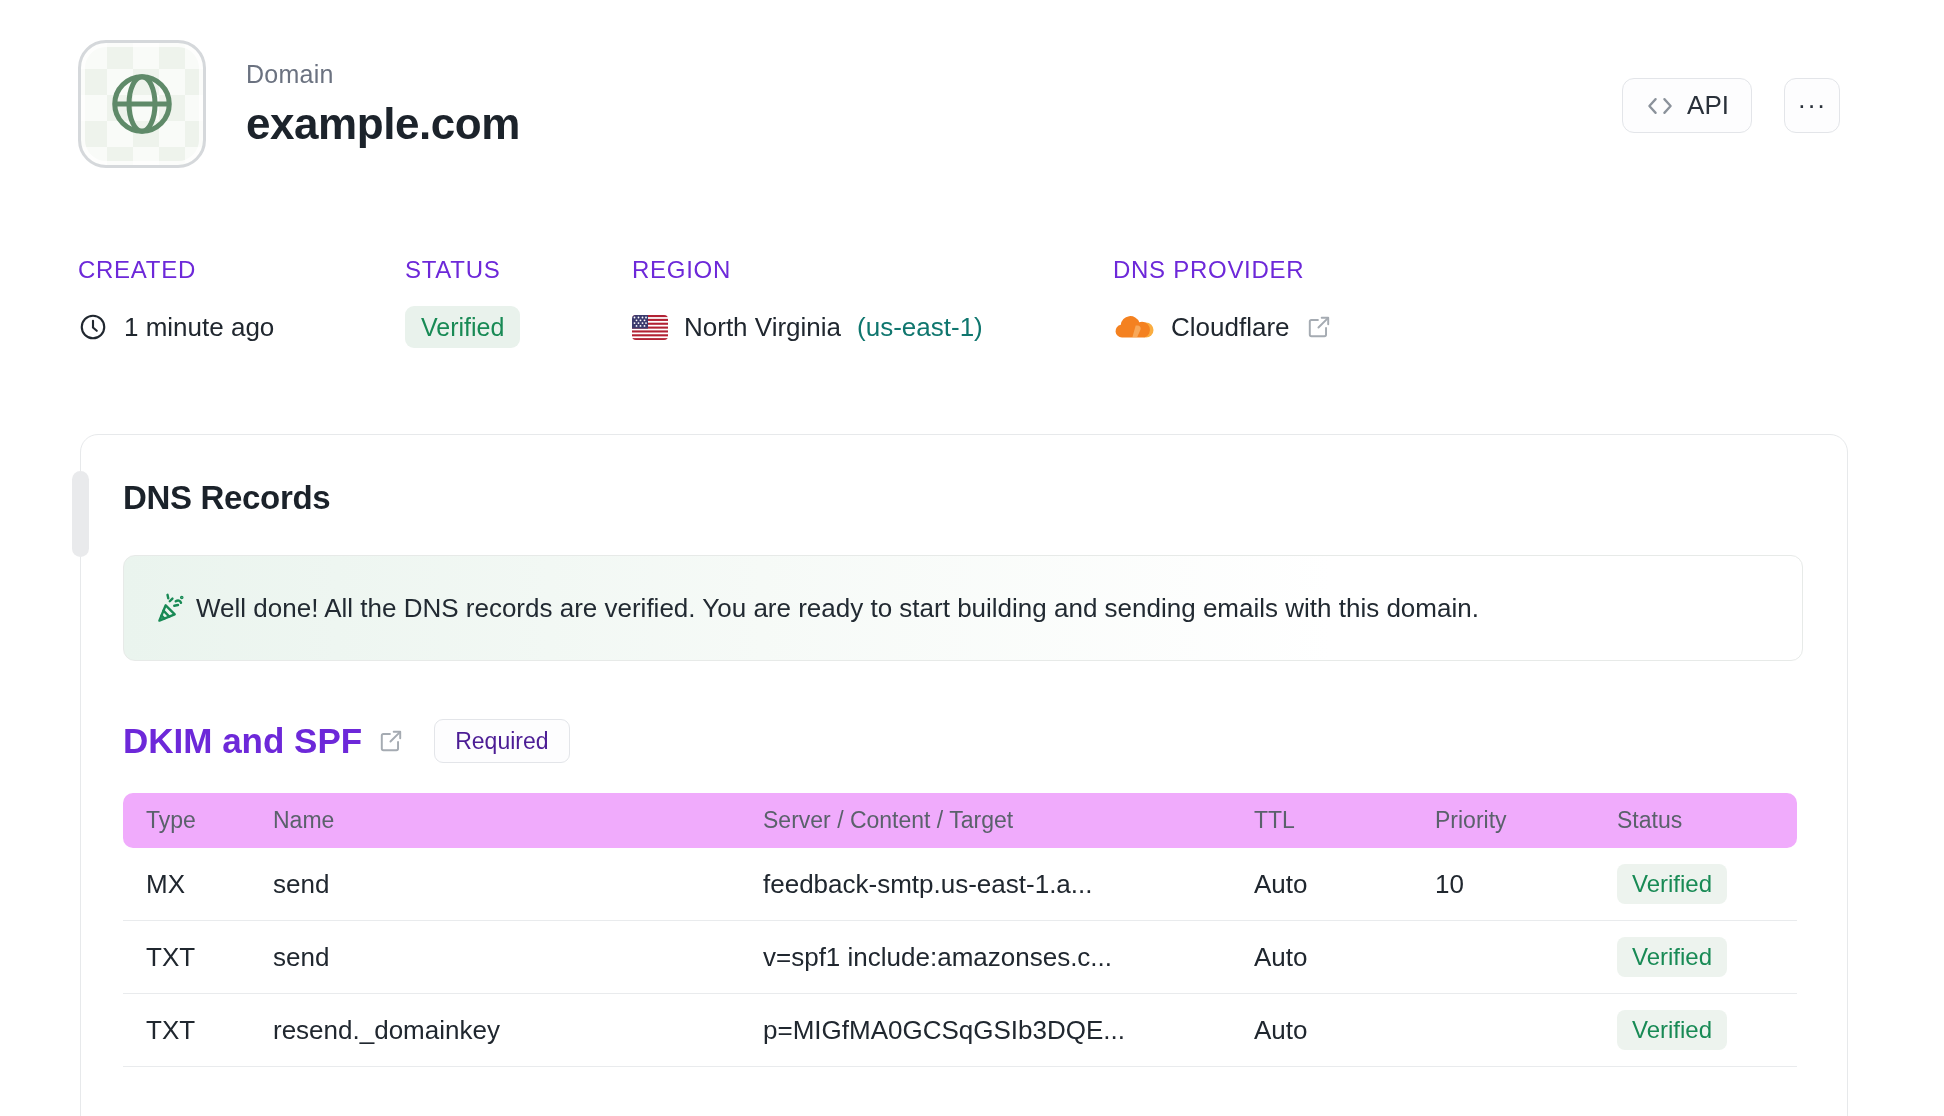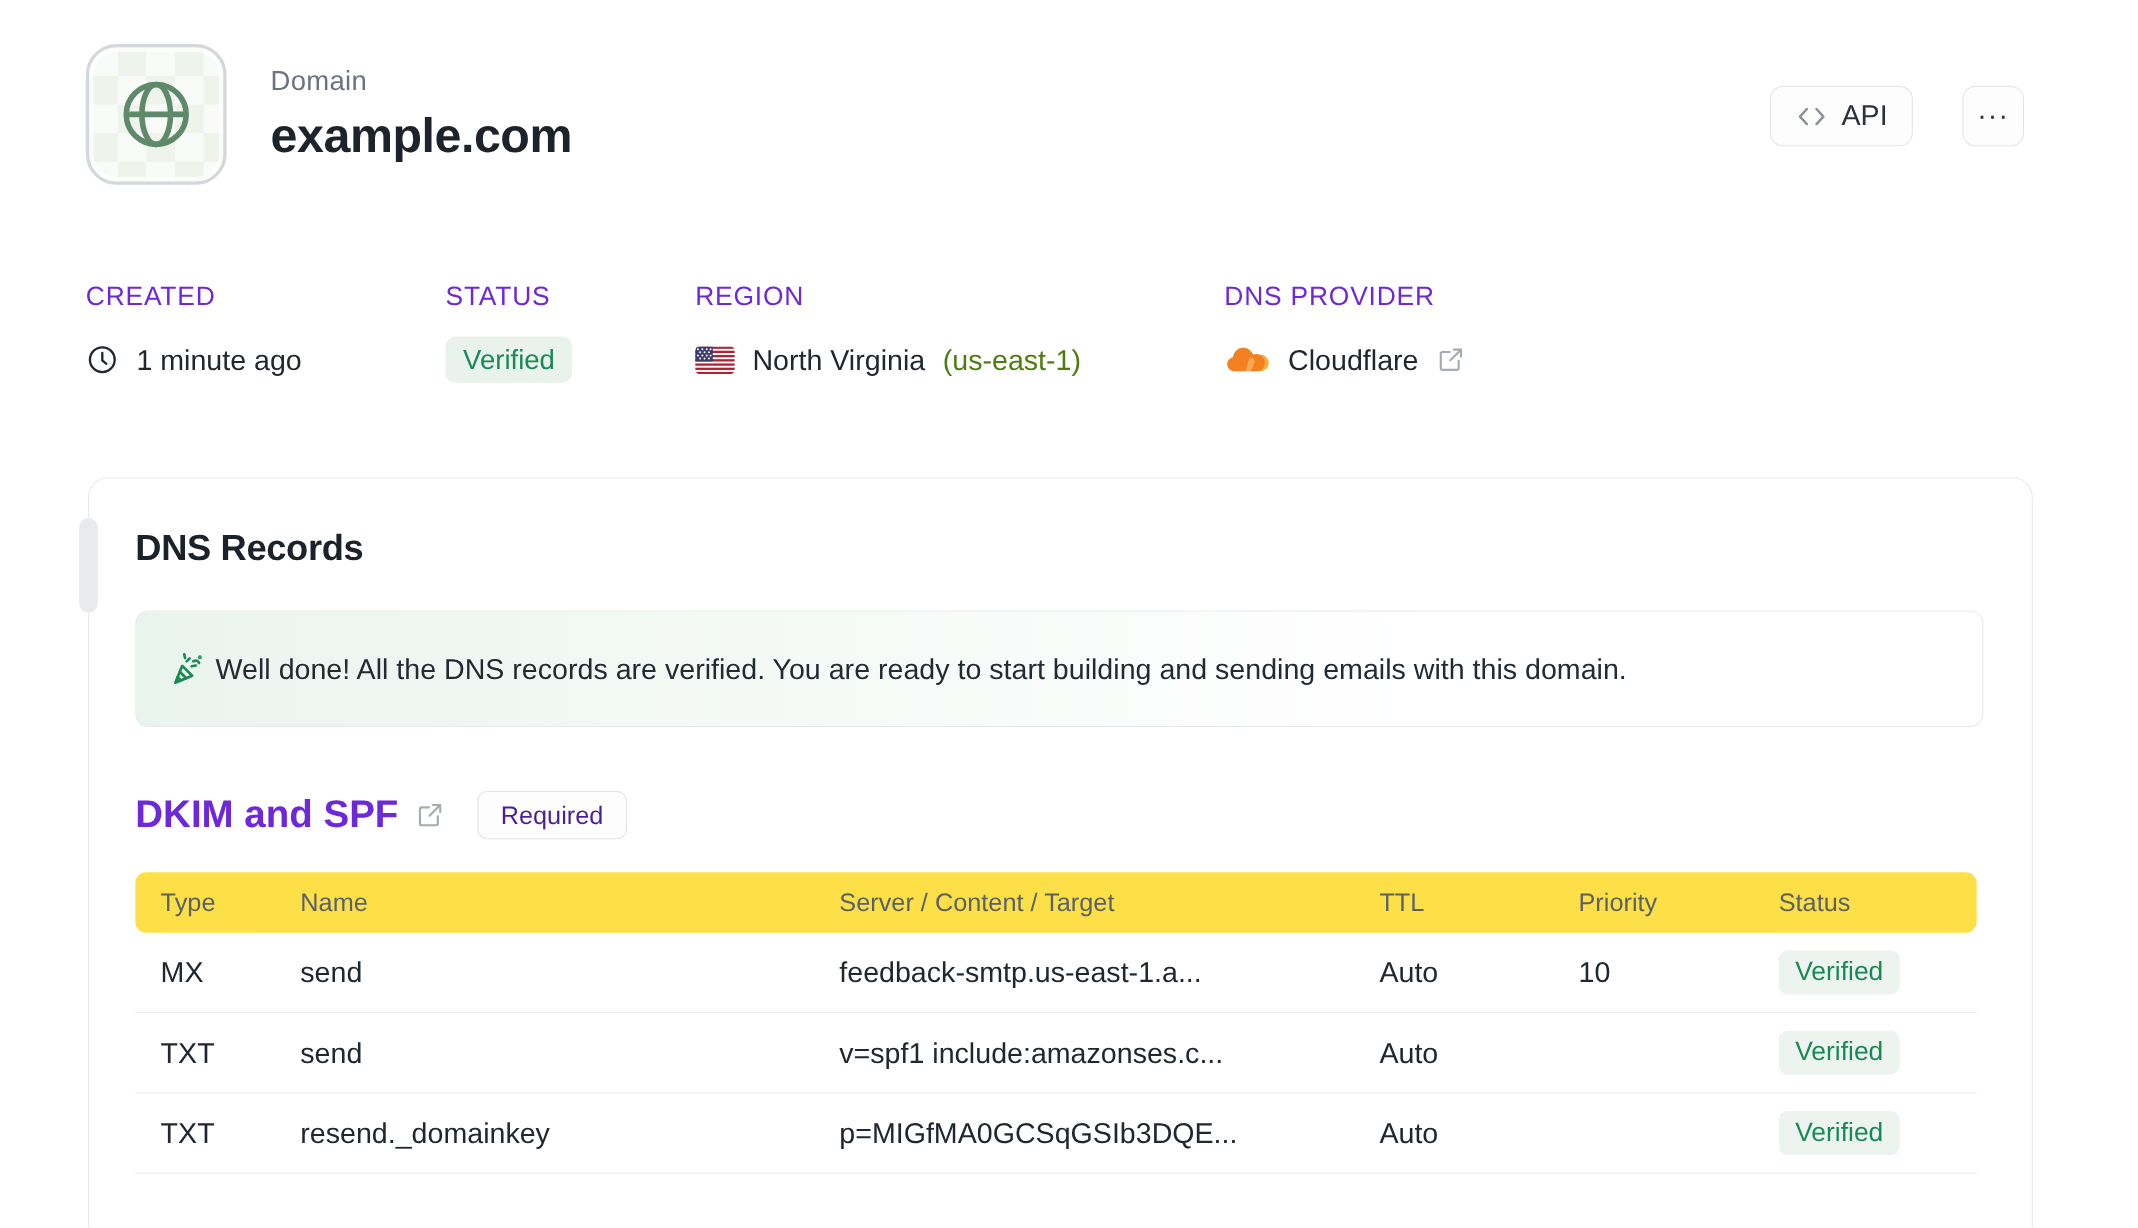--- a/index.html
+++ b/index.html
@@ -21,40 +21,40 @@
     background-color:#f4f7f3;
     background-image:
       repeating-conic-gradient(#eef3ec 0% 25%, #f9fbf8 0% 50%);
     background-size:52px 52px;
     display:flex; align-items:center; justify-content:center;
     box-shadow:inset 0 0 0 4px rgba(255,255,255,.75);
   }
   .entity-text { margin-left:40px; }
   .entity-label { font-size:25px; font-weight:400; color:#6b7280; letter-spacing:.01em; }
   .entity-title { margin-top:10px; font-size:44px; font-weight:700; color:#1c232b; letter-spacing:-0.01em; }
-  .header-actions { display:flex; gap:45px; margin-top:38px; }
+  .header-actions { display:flex; gap:32px; margin-top:38px; }
   .btn {
     display:flex; align-items:center; gap:12px;
     height:55px; padding:0 22px;
     background:#fdfdfe; border:1px solid #e3e5e9; border-radius:12px;
     font-size:26px; color:#2a313a; cursor:pointer;
   }
   .btn.icon-only { width:56px; justify-content:center; padding:0; color:#2a313a; font-size:26px; letter-spacing:1px; }
   .code-glyph { display:flex; align-items:center; }
   
   .meta { display:flex; padding:88px 0 0 78px; }
   .meta-col.c1 { width:327px; } .meta-col.c2 { width:227px; } .meta-col.c3 { width:481px; }
   .meta-label { font-size:24px; font-weight:400; color:#6d28d9; letter-spacing:.03em; }
   .meta-value { margin-top:22px; display:flex; align-items:center; gap:16px; font-size:26px; color:#20272f; height:42px; }
   .badge-verified {
     display:inline-flex; align-items:center; height:42px; padding:0 16px;
     background:#e9f2ec; border-radius:9px;
     color:#188a55; font-size:25px; font-weight:500;
   }
-  .region-code { color:#4d7c0f; }
+  .region-code { color:#0f766e; }
   .flag { border-radius:4px; overflow:hidden; display:block; }
   .ext-link { display:flex; align-items:center; color:#a5abb2; cursor:pointer; }
   
   .card {
     position:relative;
     margin:86px 96px 0 80px;
     width:1768px; height:780px;
     border:1px solid #e7e9eb;
     border-radius:18px;
     background:#ffffff;
@@ -84,21 +84,21 @@
   }
   
   .table { margin-top:30px; width:1674px; }
   .trow {
     display:grid;
     grid-template-columns:150px 490px 491px 181px 182px 1fr;
     align-items:center;
   }
   .trow > :first-child { padding-left:23px; }
   .thead {
-    height:55px; background:#fde047; border-radius:10px;
+    height:55px; background:#f0abfc; border-radius:10px;
     font-size:23px; font-weight:500; color:#5a616b;
   }
   .tbody-row { height:73px; border-bottom:1px solid #e9ebed; font-size:26px; color:#20272f; }
   .cell-badge {
     display:inline-flex; align-items:center; height:40px; padding:0 15px;
     background:#edf3ee; border-radius:8px;
     color:#188a55; font-size:24px; font-weight:500;
   }
   svg { display:block; }
 </style>

